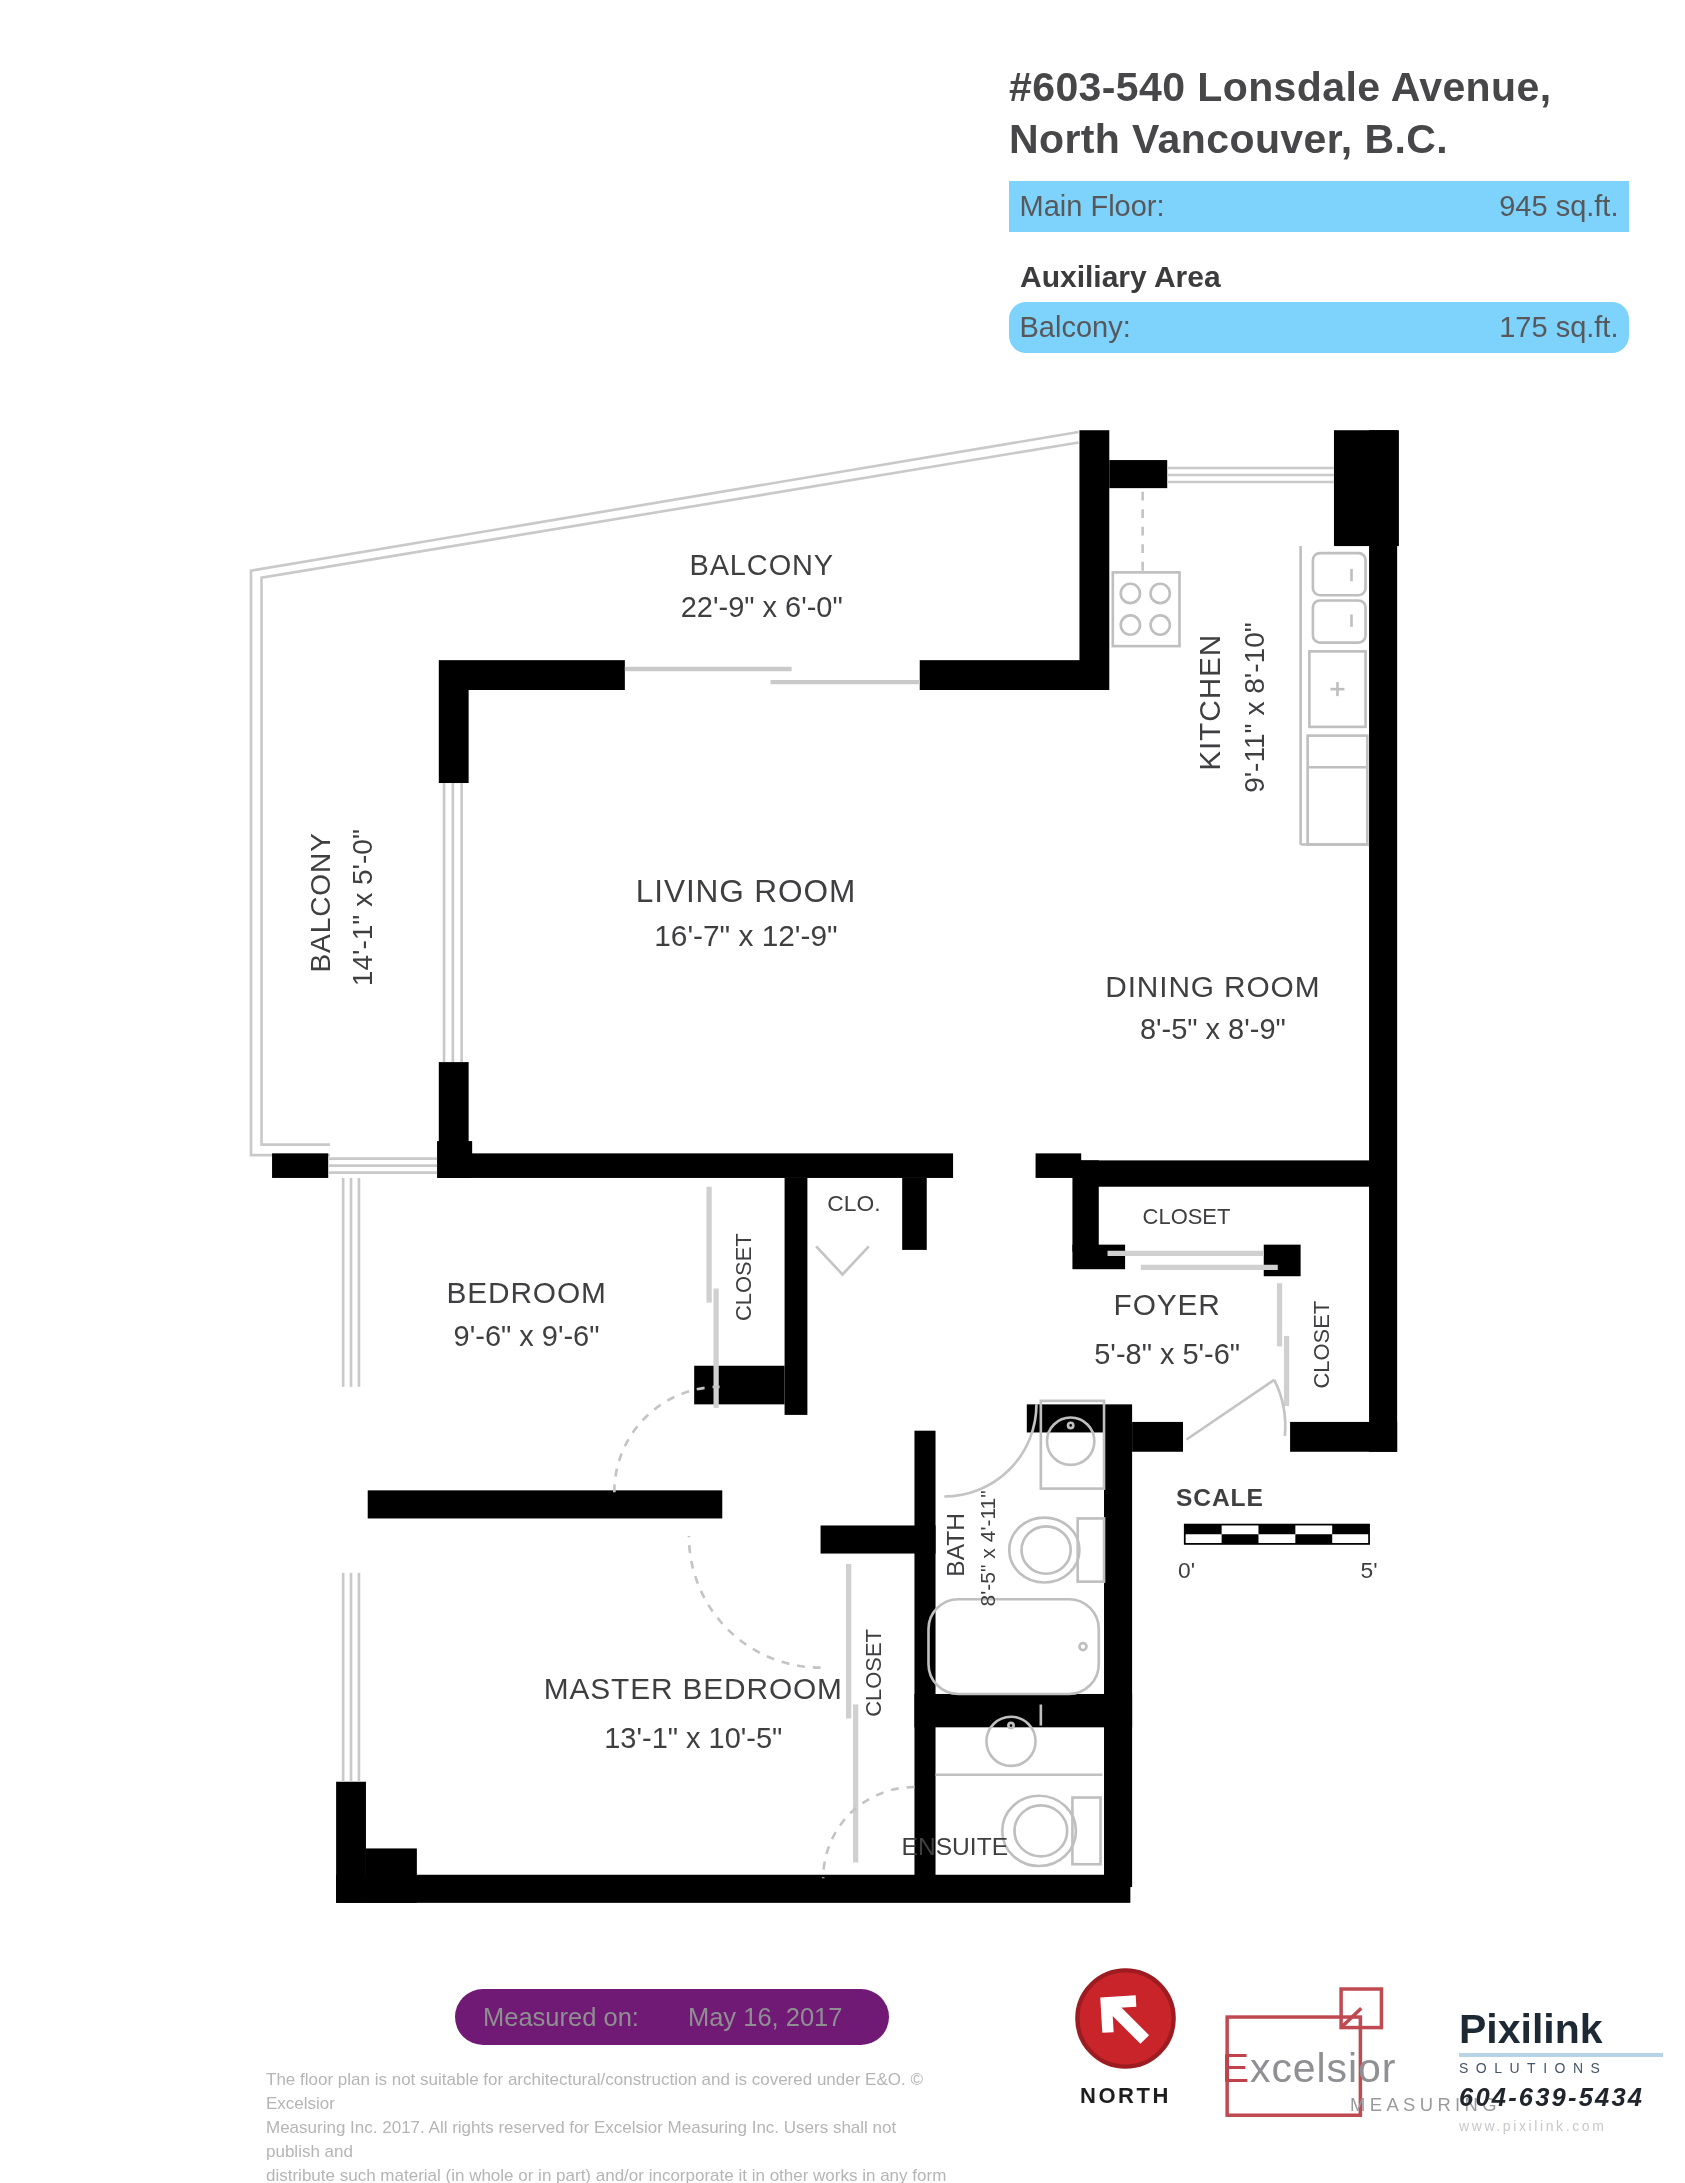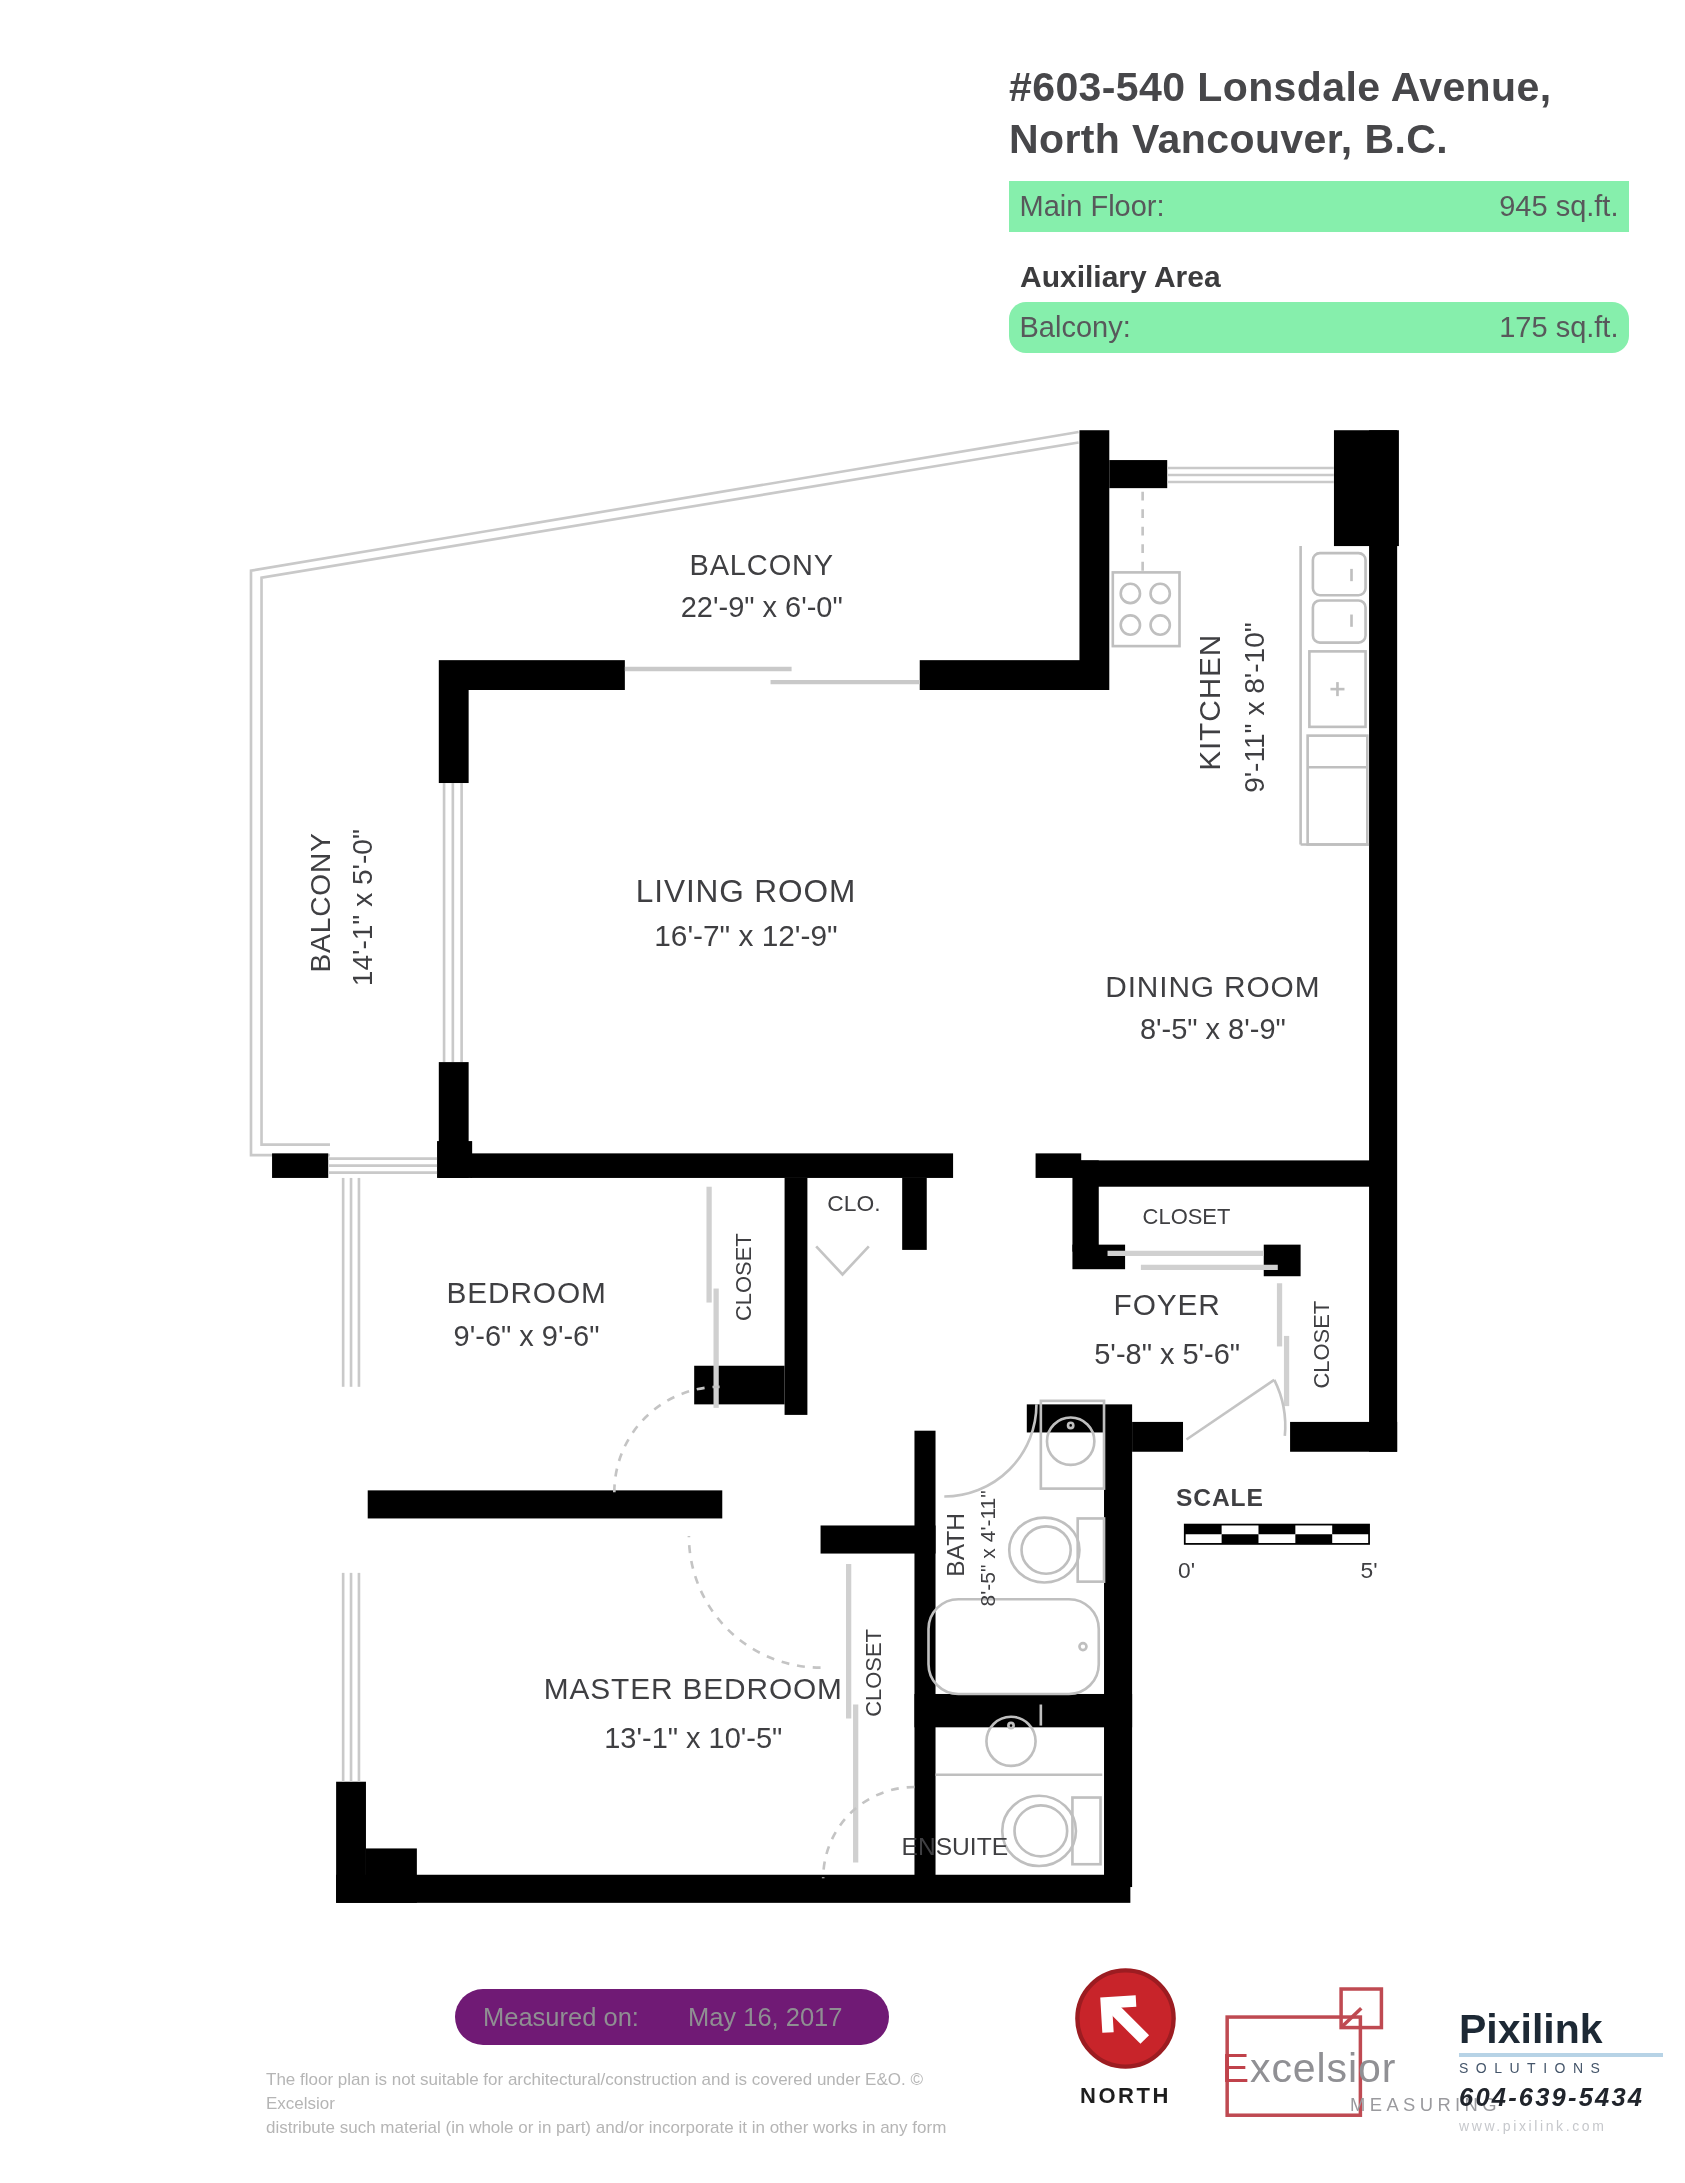--- a/index.html
+++ b/index.html
@@ -1,20 +1,20 @@
 <!DOCTYPE html>
 <html style="font-size:14px"><head>
 <meta charset="utf-8">
 <style>
   html,body{margin:0;padding:0;background:#ffffff;}
   body{width:1685px;height:2183px;position:relative;font-family:"Liberation Sans",sans-serif;overflow:hidden;}
   #plan-svg{position:absolute;left:0;top:0;pointer-events:none;}
   .abs{position:absolute;}
   .hdr-title{left:1009px;top:61px;width:623px;font-size:41px;line-height:52px;font-weight:600;color:#47474a;letter-spacing:0.4px;}
-  .hdr-bar{left:1009px;width:620px;height:51px;background:#86efac;display:flex;align-items:center;justify-content:space-between;padding:0 10.5px;box-sizing:border-box;font-size:29px;color:#58585b;}
+  .hdr-bar{left:1009px;width:620px;height:51px;background:#7dd3fc;display:flex;align-items:center;justify-content:space-between;padding:0 10.5px;box-sizing:border-box;font-size:29px;color:#58585b;}
   .bar1{top:181px;} .bar2{top:302px;border-radius:17px;}
   .hdr-aux{left:1020px;top:260px;font-size:30px;font-weight:bold;color:#3c3c3e;}
   .pill{left:455px;top:1989px;width:434px;height:56px;background:#701a75;border-radius:28px;display:flex;align-items:center;padding:0 28px;box-sizing:border-box;font-size:25.5px;color:#8f8f92;}
   .pill .date{margin-left:49px;}
   .disclaimer{left:266px;top:2068px;width:685px;font-size:17px;line-height:24px;color:#b5b5b5;}
   .north{left:1073px;top:1966px;width:105px;text-align:center;}
   .north-label{font-size:22px;font-weight:bold;letter-spacing:2.6px;color:#1d1d1d;margin-top:8.8px;}
   .excelsior{left:1220px;top:1982px;width:272px;height:149px;}
   .exc-name{position:absolute;left:1.8px;top:63px;font-size:41px;color:#909094;letter-spacing:0.9px;}
   .exc-initial{color:#c0424b;}
@@ -229,20 +229,21 @@
   <span>175 sq.ft.</span>
 </div>
 
 <div class="abs pill">
   <span>Measured on:</span>
   <span class="date">May 16, 2017</span>
 </div>
 
 <div class="abs disclaimer">
   <div>The floor plan is not suitable for architectural/construction and is covered under E&amp;O. © Excelsior</div>
+  <div>Measuring Inc. 2017. All rights reserved for Excelsior Measuring Inc. Users shall not publish and</div>
   <div>distribute such material (in whole or in part) and/or incorporate it in other works in any form</div>
 </div>
 
 <div class="abs north">
   <svg width="105" height="105" viewBox="0 0 120 120">
     <circle cx="60" cy="60" r="55" fill="#c8242a" stroke="#9c1c21" stroke-width="5"></circle>
     <line x1="82" y1="84" x2="44" y2="46" stroke="#ffffff" stroke-width="14"></line>
     <polyline points="40,76 38,42 72,40" fill="none" stroke="#ffffff" stroke-width="13"></polyline>
   </svg>
   <div class="north-label">NORTH</div>

